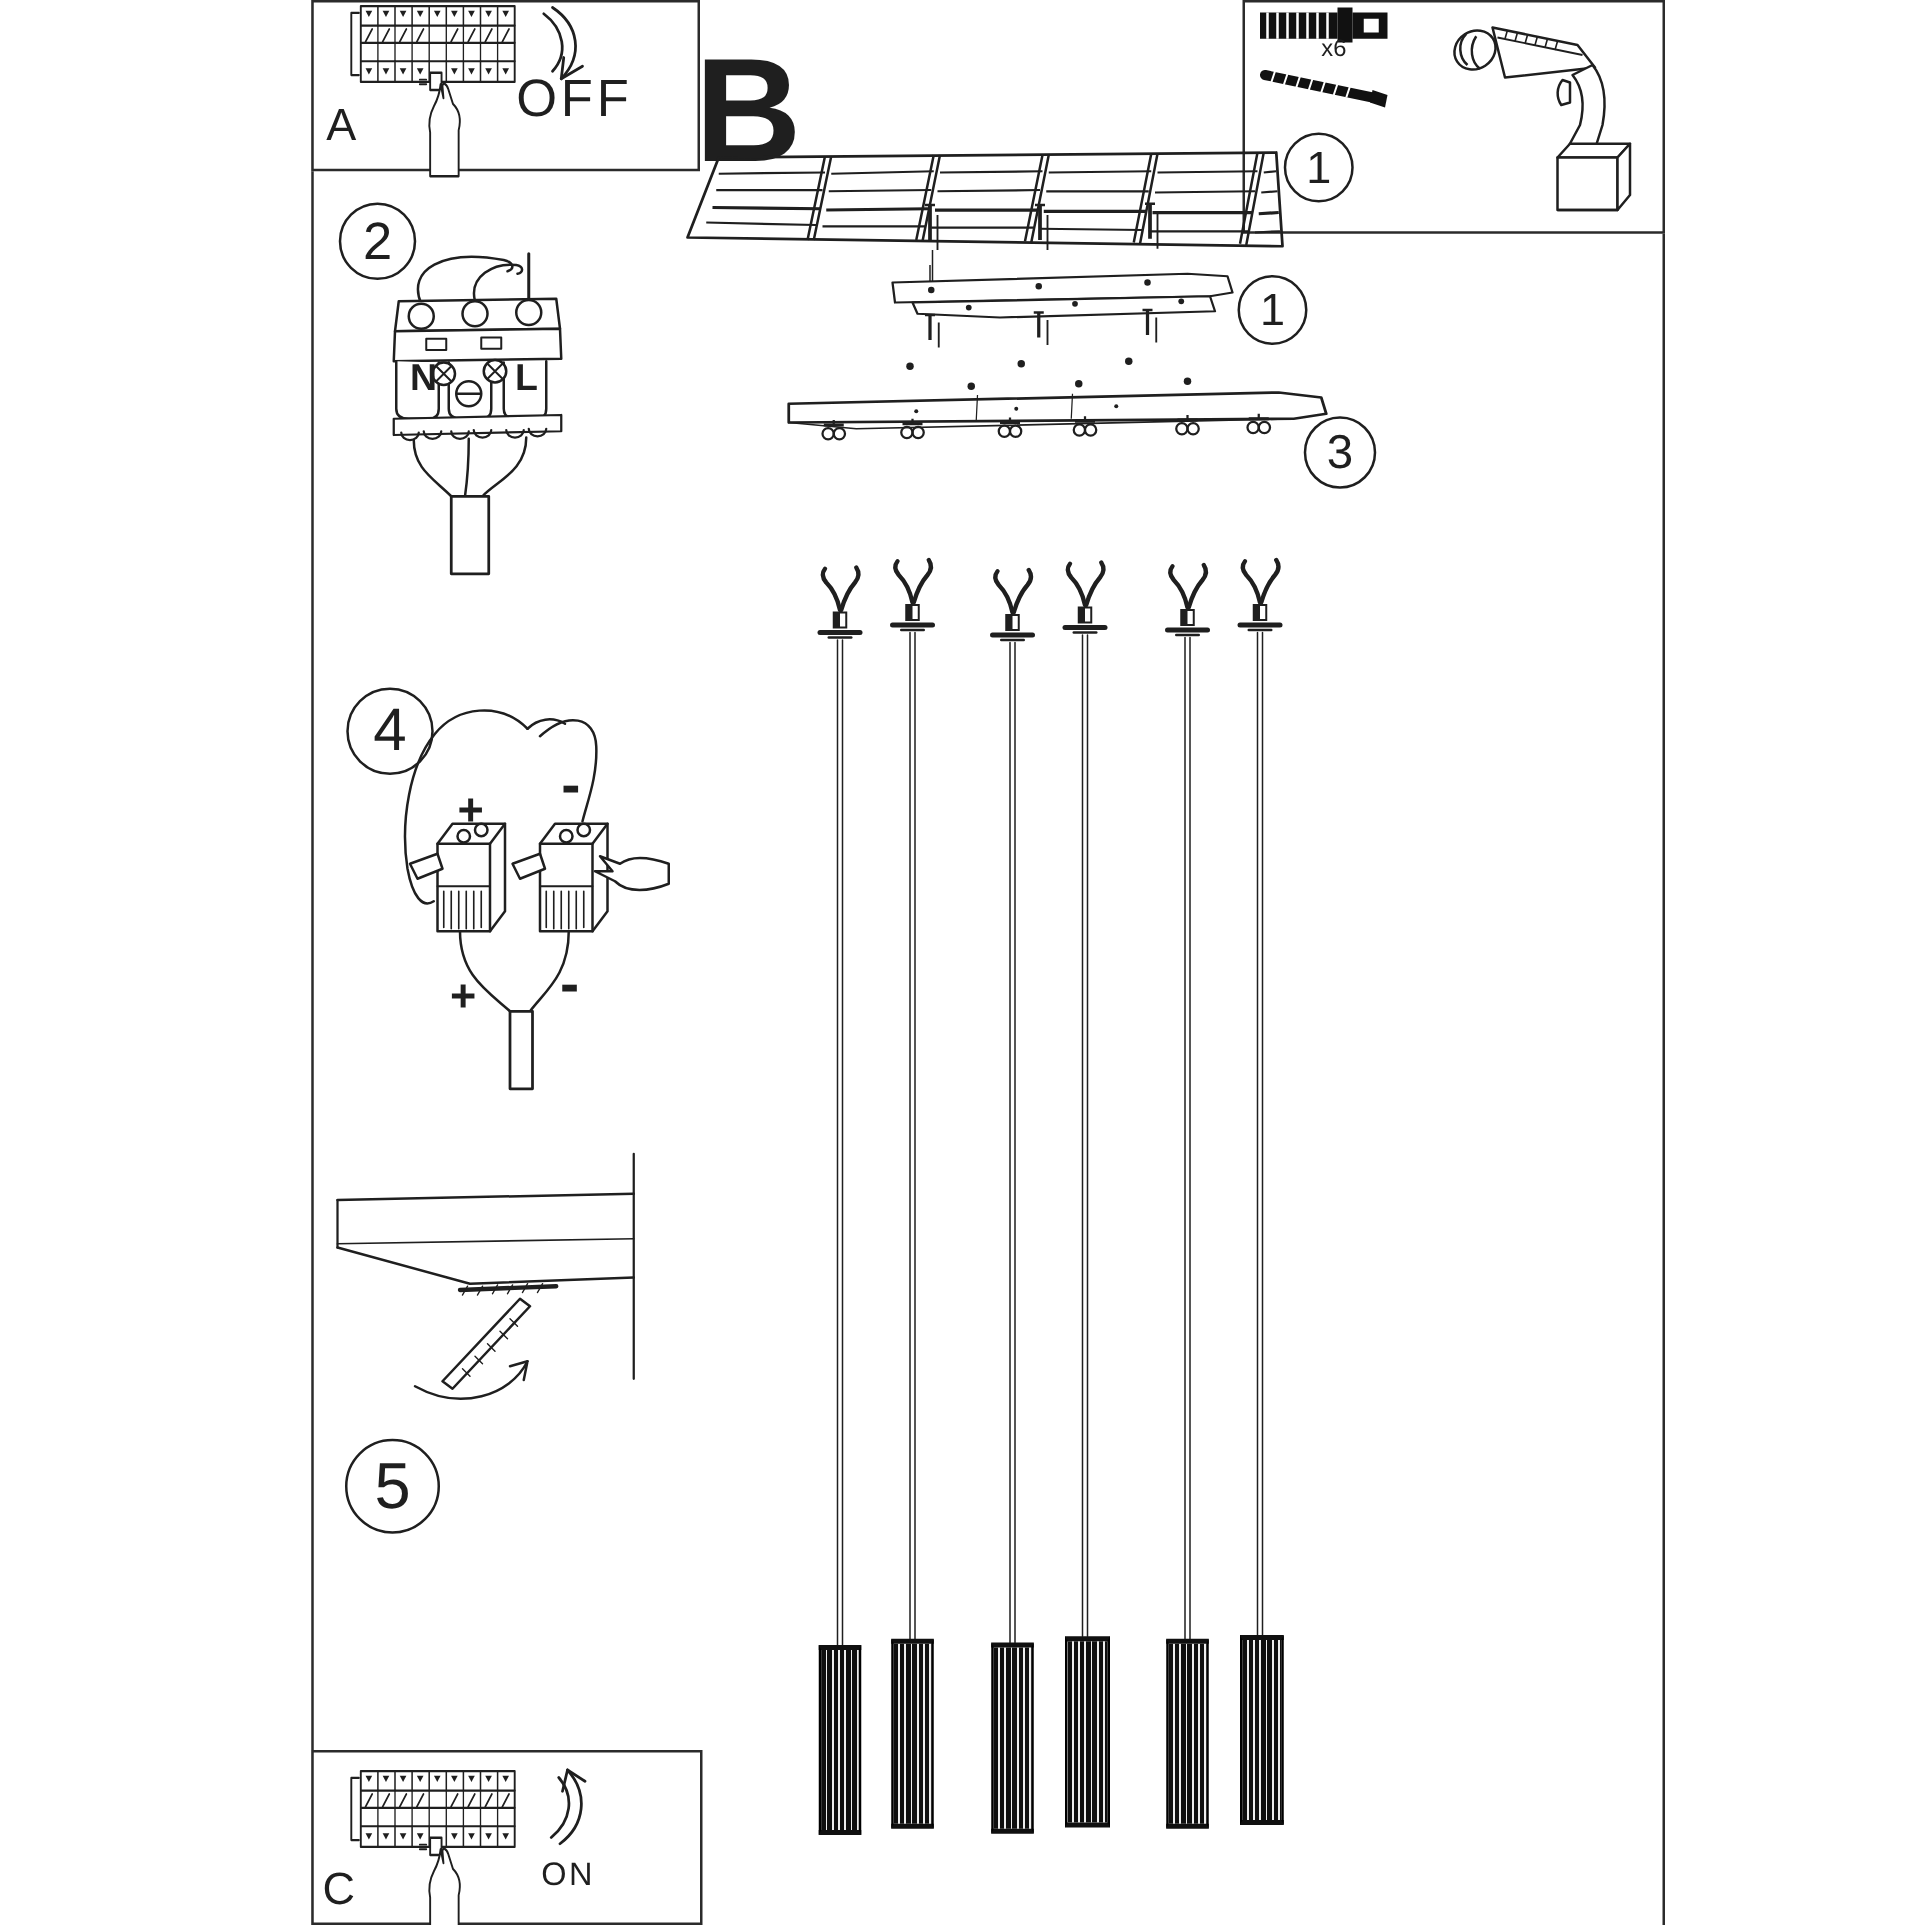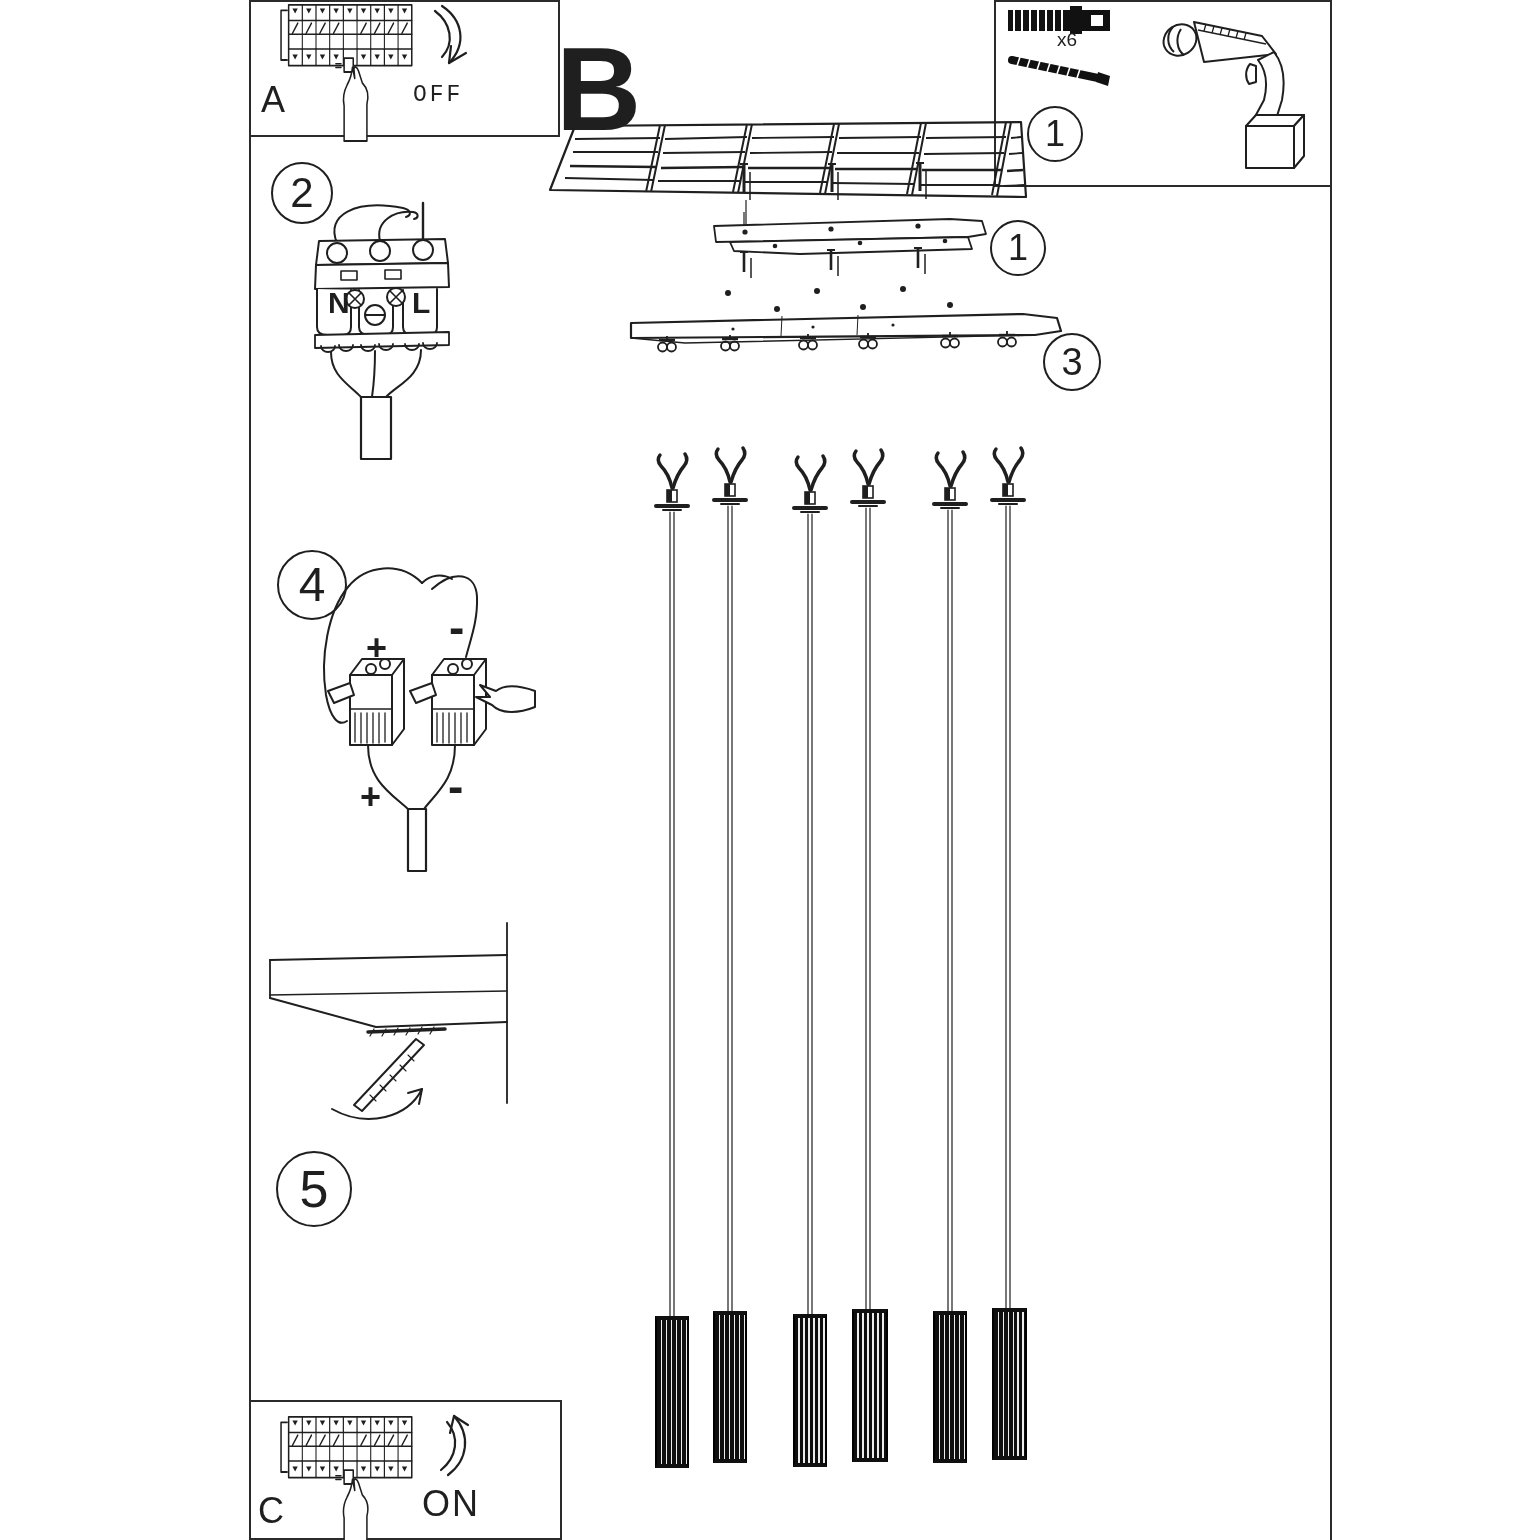--- a/index.html
+++ b/index.html
@@ -72,21 +72,21 @@
 
 <svg style="left:262px;top:2px;" width="296" height="133" viewBox="0 0 296 133">
   <use href="#breaker-unit" transform="translate(16,1) scale(0.76 0.92)"></use>
   <g stroke="#1f1f1f" stroke-width="2.2" fill="none" stroke-linecap="round">
     <path d="M 180,4 C 201,18 205,42 187,61"></path>
     <path d="M 173,9 C 189,21 193,41 180,55"></path>
     <path d="M 187,61 L 204,51 M 187,61 L 189,44"></path>
   </g>
 </svg>
 <div class="lbl" style="left:261px;top:82px;font-size:36px;">A</div>
-<div class="lbl" style="left:413px;top:84px;font-size:23px;letter-spacing:3px;font-family:Liberation Mono, monospace;">OFF</div>
+<div class="lbl" style="left:413px;top:58px;font-size:42px;letter-spacing:3px;">OFF</div>
 
 <svg style="left:996px;top:2px;" width="334" height="183" viewBox="0 0 334 183">
   <g>
     <rect x="12" y="8" width="62" height="21" fill="#111" stroke="none"></rect>
     <path d="M18 8v21M26 8v21M34 8v21M42 8v21M50 8v21M58 8v21M66 8v21" stroke="#fff" stroke-width="2"></path>
     <rect x="74" y="4" width="12" height="28" fill="#111" stroke="none"></rect>
     <rect x="86" y="8" width="28" height="21" fill="#111" stroke="none"></rect>
     <rect x="95" y="13" width="12" height="11" fill="#fff" stroke="none"></rect>
   </g>
   <g>
@@ -398,13 +398,13 @@
 
 <svg style="left:262px;top:1407px;" width="296" height="133" viewBox="0 0 296 133">
   <use href="#breaker-unit" transform="translate(16,8) scale(0.76 0.92)"></use>
   <g stroke="#1f1f1f" stroke-width="2.2" fill="none" stroke-linecap="round">
     <path d="M 186,68 C 206,53 209,28 192,9"></path>
     <path d="M 179,63 C 195,50 198,30 185,15"></path>
     <path d="M 192,9 L 206,18 M 192,9 L 188,26"></path>
   </g>
 </svg>
 <div class="lbl" style="left:258px;top:1493px;font-size:36px;">C</div>
-<div class="lbl" style="left:422px;top:1486px;font-size:36px;letter-spacing:2px;">ON</div>
+<div class="lbl" style="left:433px;top:1486px;font-size:26px;letter-spacing:2px;">ON</div>
 
 </body></html>

